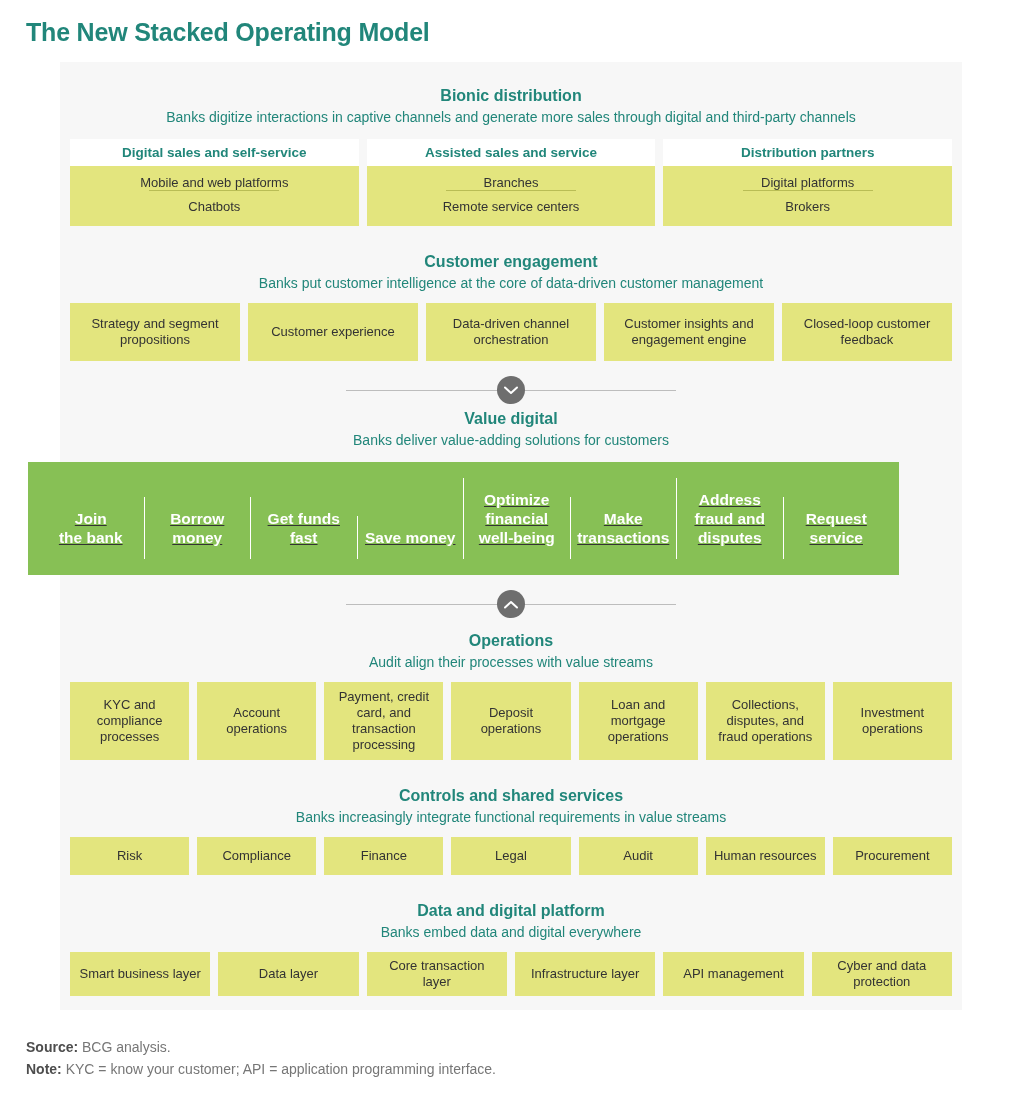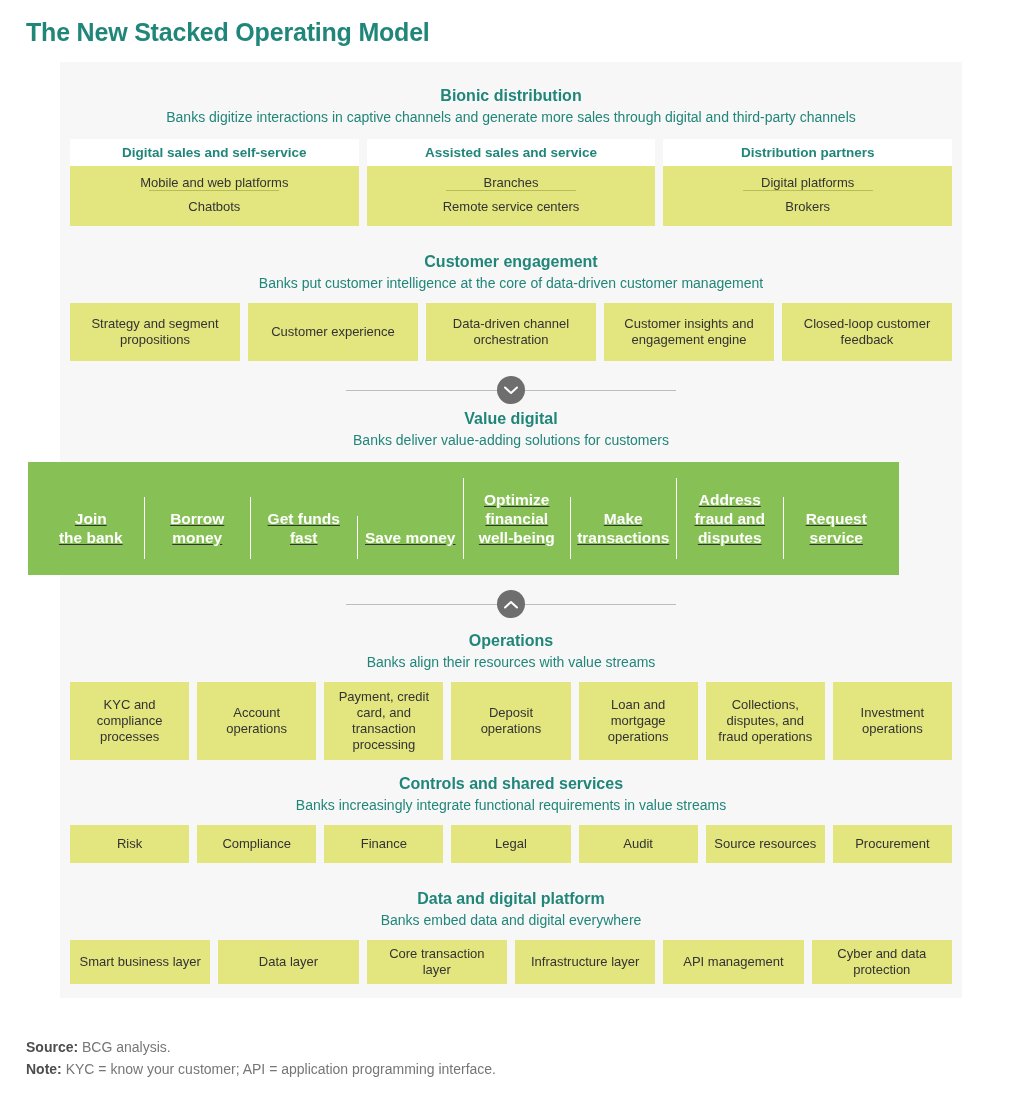--- a/index.html
+++ b/index.html
@@ -157,21 +157,21 @@
     padding: 12px 4px;
     box-sizing: border-box;
   }
   .value-item + .value-item {
     border-left: 1px solid #ffffff;
   }
   
   #ops-head { margin-top: 10px; }
   .ops-row .cell { flex: 1; min-height: 78px; }
   
-  #controls-head { margin-top: 14px; }
+  #controls-head { margin-top: 26px; }
   .controls-row .cell { flex: 1; min-height: 38px; }
   
   #data-head { margin-top: 26px; }
   .data-row .cell { flex: 1; min-height: 44px; }
   
   .notes {
     position: absolute;
     left: 26px;
     top: 1036px;
     width: 940px;
@@ -250,21 +250,21 @@
     <div class="line"></div>
     <div class="knob">
       <svg width="14" height="9" viewBox="0 0 14 9">
           <polyline points="1,7.5 7,2 13,7.5" fill="none" stroke="#ffffff" stroke-width="2" stroke-linecap="round" stroke-linejoin="round"></polyline>
         </svg>
     </div>
   </div>
 
   <div class="section-head" id="ops-head">
     <div class="section-title">Operations</div>
-    <div class="section-sub">Banks align their resources with value streams</div>
+    <div class="section-sub">Audit align their processes with value streams</div>
   </div>
   <div class="row ops-row">
     <div class="cell">KYC and compliance processes</div>
     <div class="cell">Account operations</div>
     <div class="cell">Payment, credit card, and transaction processing</div>
     <div class="cell">Deposit operations</div>
     <div class="cell">Loan and mortgage operations</div>
     <div class="cell">Collections, disputes, and fraud operations</div>
     <div class="cell">Investment operations</div>
   </div>
@@ -272,21 +272,21 @@
   <div class="section-head" id="controls-head">
     <div class="section-title">Controls and shared services</div>
     <div class="section-sub">Banks increasingly integrate functional requirements in value streams</div>
   </div>
   <div class="row controls-row">
     <div class="cell">Risk</div>
     <div class="cell">Compliance</div>
     <div class="cell">Finance</div>
     <div class="cell">Legal</div>
     <div class="cell">Audit</div>
-    <div class="cell">Source resources</div>
+    <div class="cell">Human resources</div>
     <div class="cell">Procurement</div>
   </div>
 
   <div class="section-head" id="data-head">
     <div class="section-title">Data and digital platform</div>
     <div class="section-sub">Banks embed data and digital everywhere</div>
   </div>
   <div class="row data-row">
     <div class="cell">Smart business layer</div>
     <div class="cell">Data layer</div>

